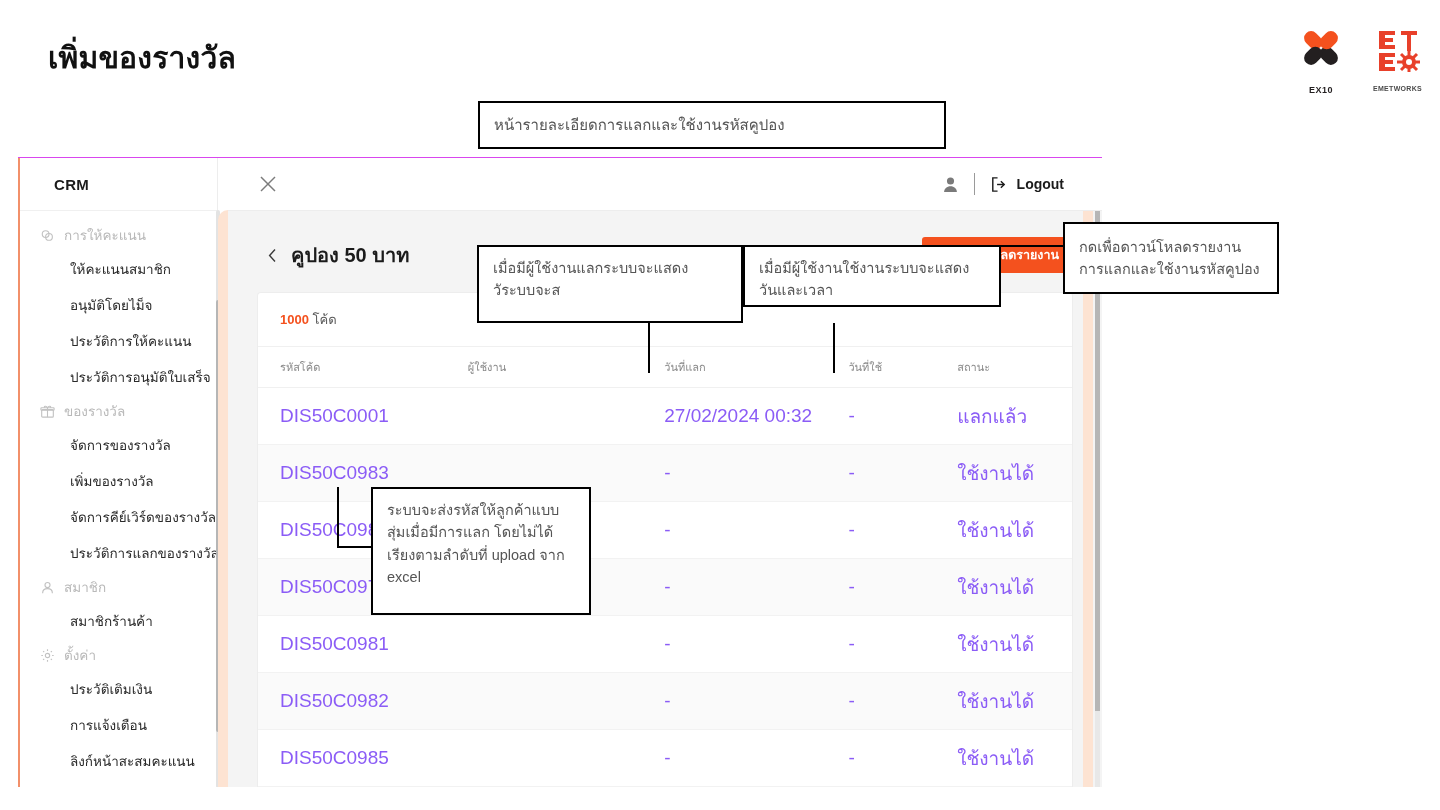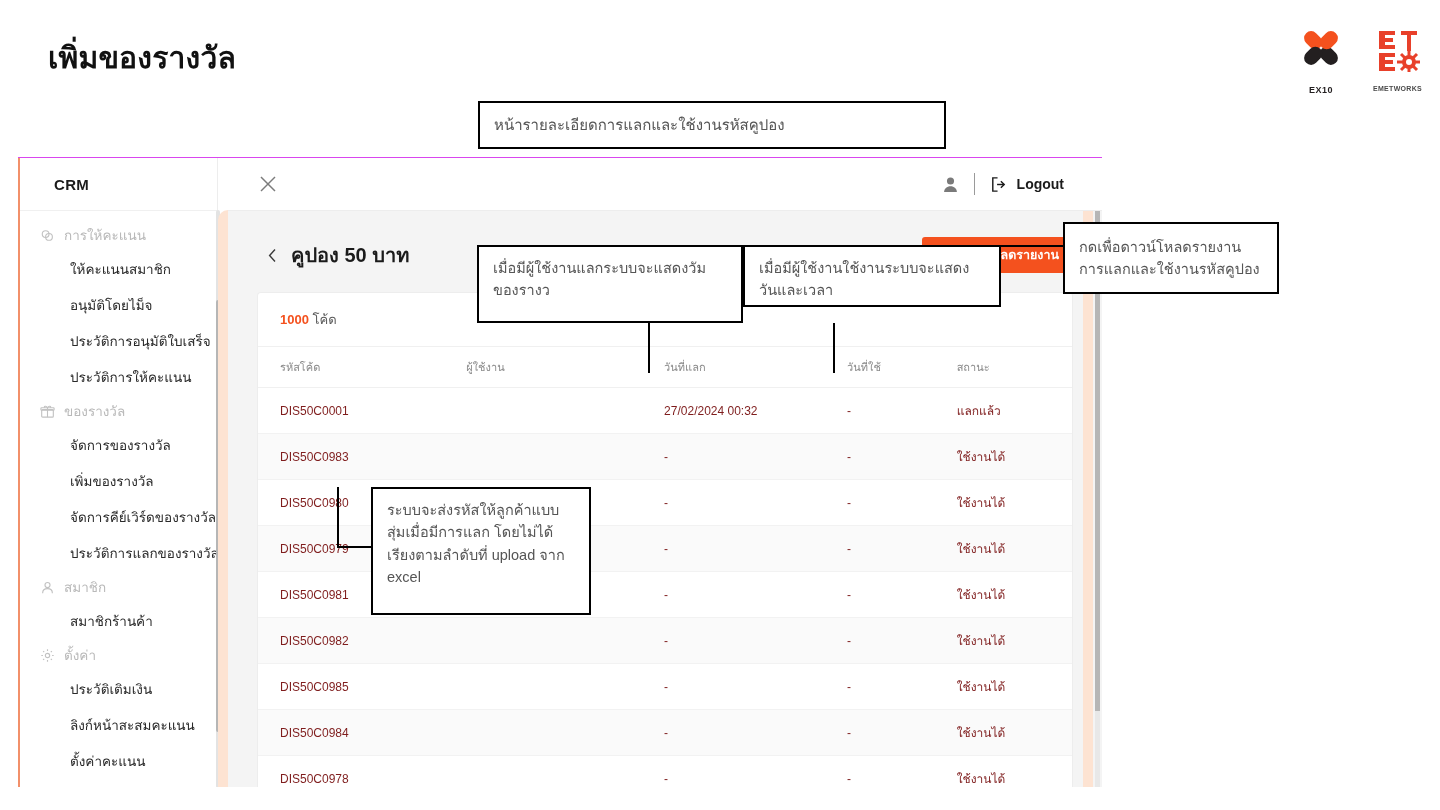--- a/index.html
+++ b/index.html
@@ -82,21 +82,21 @@
 
   .card { background: #fff; border-radius: 3px; box-shadow: 0 0 0 1px #ededed; overflow: hidden; }
   .card-head { padding: 16px 22px; font-size: 13px; color: #585858; border-bottom: 1px solid #f0f0f0; }
   .card-head .count { color: #f4511e; font-weight: 700; font-size: 13px; }
 
   table { width: 100%; border-collapse: collapse; }
   thead th {
     text-align: left; font-size: 11px; font-weight: 400; color: #8a8a8a;
     padding: 11px 0 11px 0; border-bottom: 1px solid #f0f0f0; background: #fff;
   }
-  tbody td { font-size: 12px; color: #7f1d1d; padding: 13px 0; border-bottom: 1px solid #f2f2f2; }
+  tbody td { font-size: 19px; color: #8b5cf6; padding: 13px 0; border-bottom: 1px solid #f2f2f2; }
   tbody tr:nth-child(even) { background: #fafafa; }
   th.c1, td.c1 { width: 215px; padding-left: 22px; }
   th.c2, td.c2 { width: 208px; }
   th.c3, td.c3 { width: 190px; }
   th.c4, td.c4 { width: 115px; }
   th.c5, td.c5 { width: 120px; }
 
   
   .btn-download {
     position: absolute; right: 30px; top: 26px; z-index: 20;
@@ -172,22 +172,22 @@
 
         <div class="nav-group">
           <svg width="15" height="15" viewBox="0 0 16 16" fill="none" stroke="#c2c2c2" stroke-width="1.2">
             <circle cx="6" cy="6.5" r="3.6"></circle>
               <circle cx="9.6" cy="9.5" r="3.6"></circle>
           </svg>
           <span>การให้คะแนน</span>
         </div>
         <div class="nav-item">ให้คะแนนสมาชิก</div>
         <div class="nav-item">อนุมัติโดยไม็จ</div>
+        <div class="nav-item">ประวัติการให้คะแนน</div>
         <div class="nav-item">ประวัติการอนุมัติใบเสร็จ</div>
-        <div class="nav-item">ประวัติการให้คะแนน</div>
 
         <div class="nav-group">
           <svg width="15" height="15" viewBox="0 0 16 16" fill="none" stroke="#c2c2c2" stroke-width="1.2">
             <rect x="1.8" y="6" width="12.4" height="8" rx="1"></rect>
               <rect x="1" y="4" width="14" height="2.6" rx=".6"></rect>
             <line x1="8" y1="4" x2="8" y2="14"></line>
               <path d="M8 4c-1.4-2.6-4.4-1.6-3 0"></path>
               <path d="M8 4c1.4-2.6 4.4-1.6 3 0"></path>
           </svg>
           <span>ของรางวัล</span>
@@ -207,20 +207,21 @@
         <div class="nav-item">สมาชิกร้านค้า</div>
 
         <div class="nav-group">
           <svg width="15" height="15" viewBox="0 0 16 16" fill="none" stroke="#c2c2c2" stroke-width="1.2">
             <circle cx="8" cy="8" r="2.3"></circle>
             <path d="M8 1.4v1.7M8 12.9v1.7M1.4 8h1.7M12.9 8h1.7M3.3 3.3l1.2 1.2M11.5 11.5l1.2 1.2M12.7 3.3l-1.2 1.2M4.5 11.5l-1.2 1.2"></path>
           </svg>
           <span>ตั้งค่า</span>
         </div>
         <div class="nav-item">ประวัติเติมเงิน</div>
+        <div class="nav-item">การแจ้งเตือน</div>
         <div class="nav-item">ลิงก์หน้าสะสมคะแนน</div>
         <div class="nav-item">ตั้งค่าคะแนน</div>
 
       </div>
 
       <div class="sb-track"></div>
       <div class="sb-thumb"></div>
     </div>
 
     <div class="peach-strip"></div>
@@ -363,21 +364,21 @@
     <div class="main-thumb"></div>
   </div>
 
   <div class="leader" style="left:648px; top:323px; width:2px; height:50px;"></div>
   <div class="leader" style="left:833px; top:323px; width:2px; height:50px;"></div>
   <div class="leader" style="left:990px; top:245px; width:75px; height:2px;"></div>
   <div class="leader" style="left:337px; top:487px; width:2px; height:60px;"></div>
   <div class="leader" style="left:337px; top:546px; width:36px; height:2px;"></div>
 
   <div class="callout cal-a">
-    <span>เมื่อมีผู้ใช้งานแลกระบบจะแสดงวัมของรางว</span>
+    <span>เมื่อมีผู้ใช้งานแลกระบบจะแสดงวัระบบจะส</span>
   </div>
   <div class="callout cal-b">
     <span>เมื่อมีผู้ใช้งานใช้งานระบบจะแสดงวันและเวลา</span>
   </div>
   <div class="callout cal-c">
     <span>กดเพื่อดาวน์โหลดรายงานการแลกและใช้งานรหัสคูปอง</span>
   </div>
   <div class="callout cal-d">
     <span>ระบบจะส่งรหัสให้ลูกค้าแบบสุ่มเมื่อมีการแลก โดยไม่ได้เรียงตามลำดับที่ upload จาก excel</span>
   </div>

